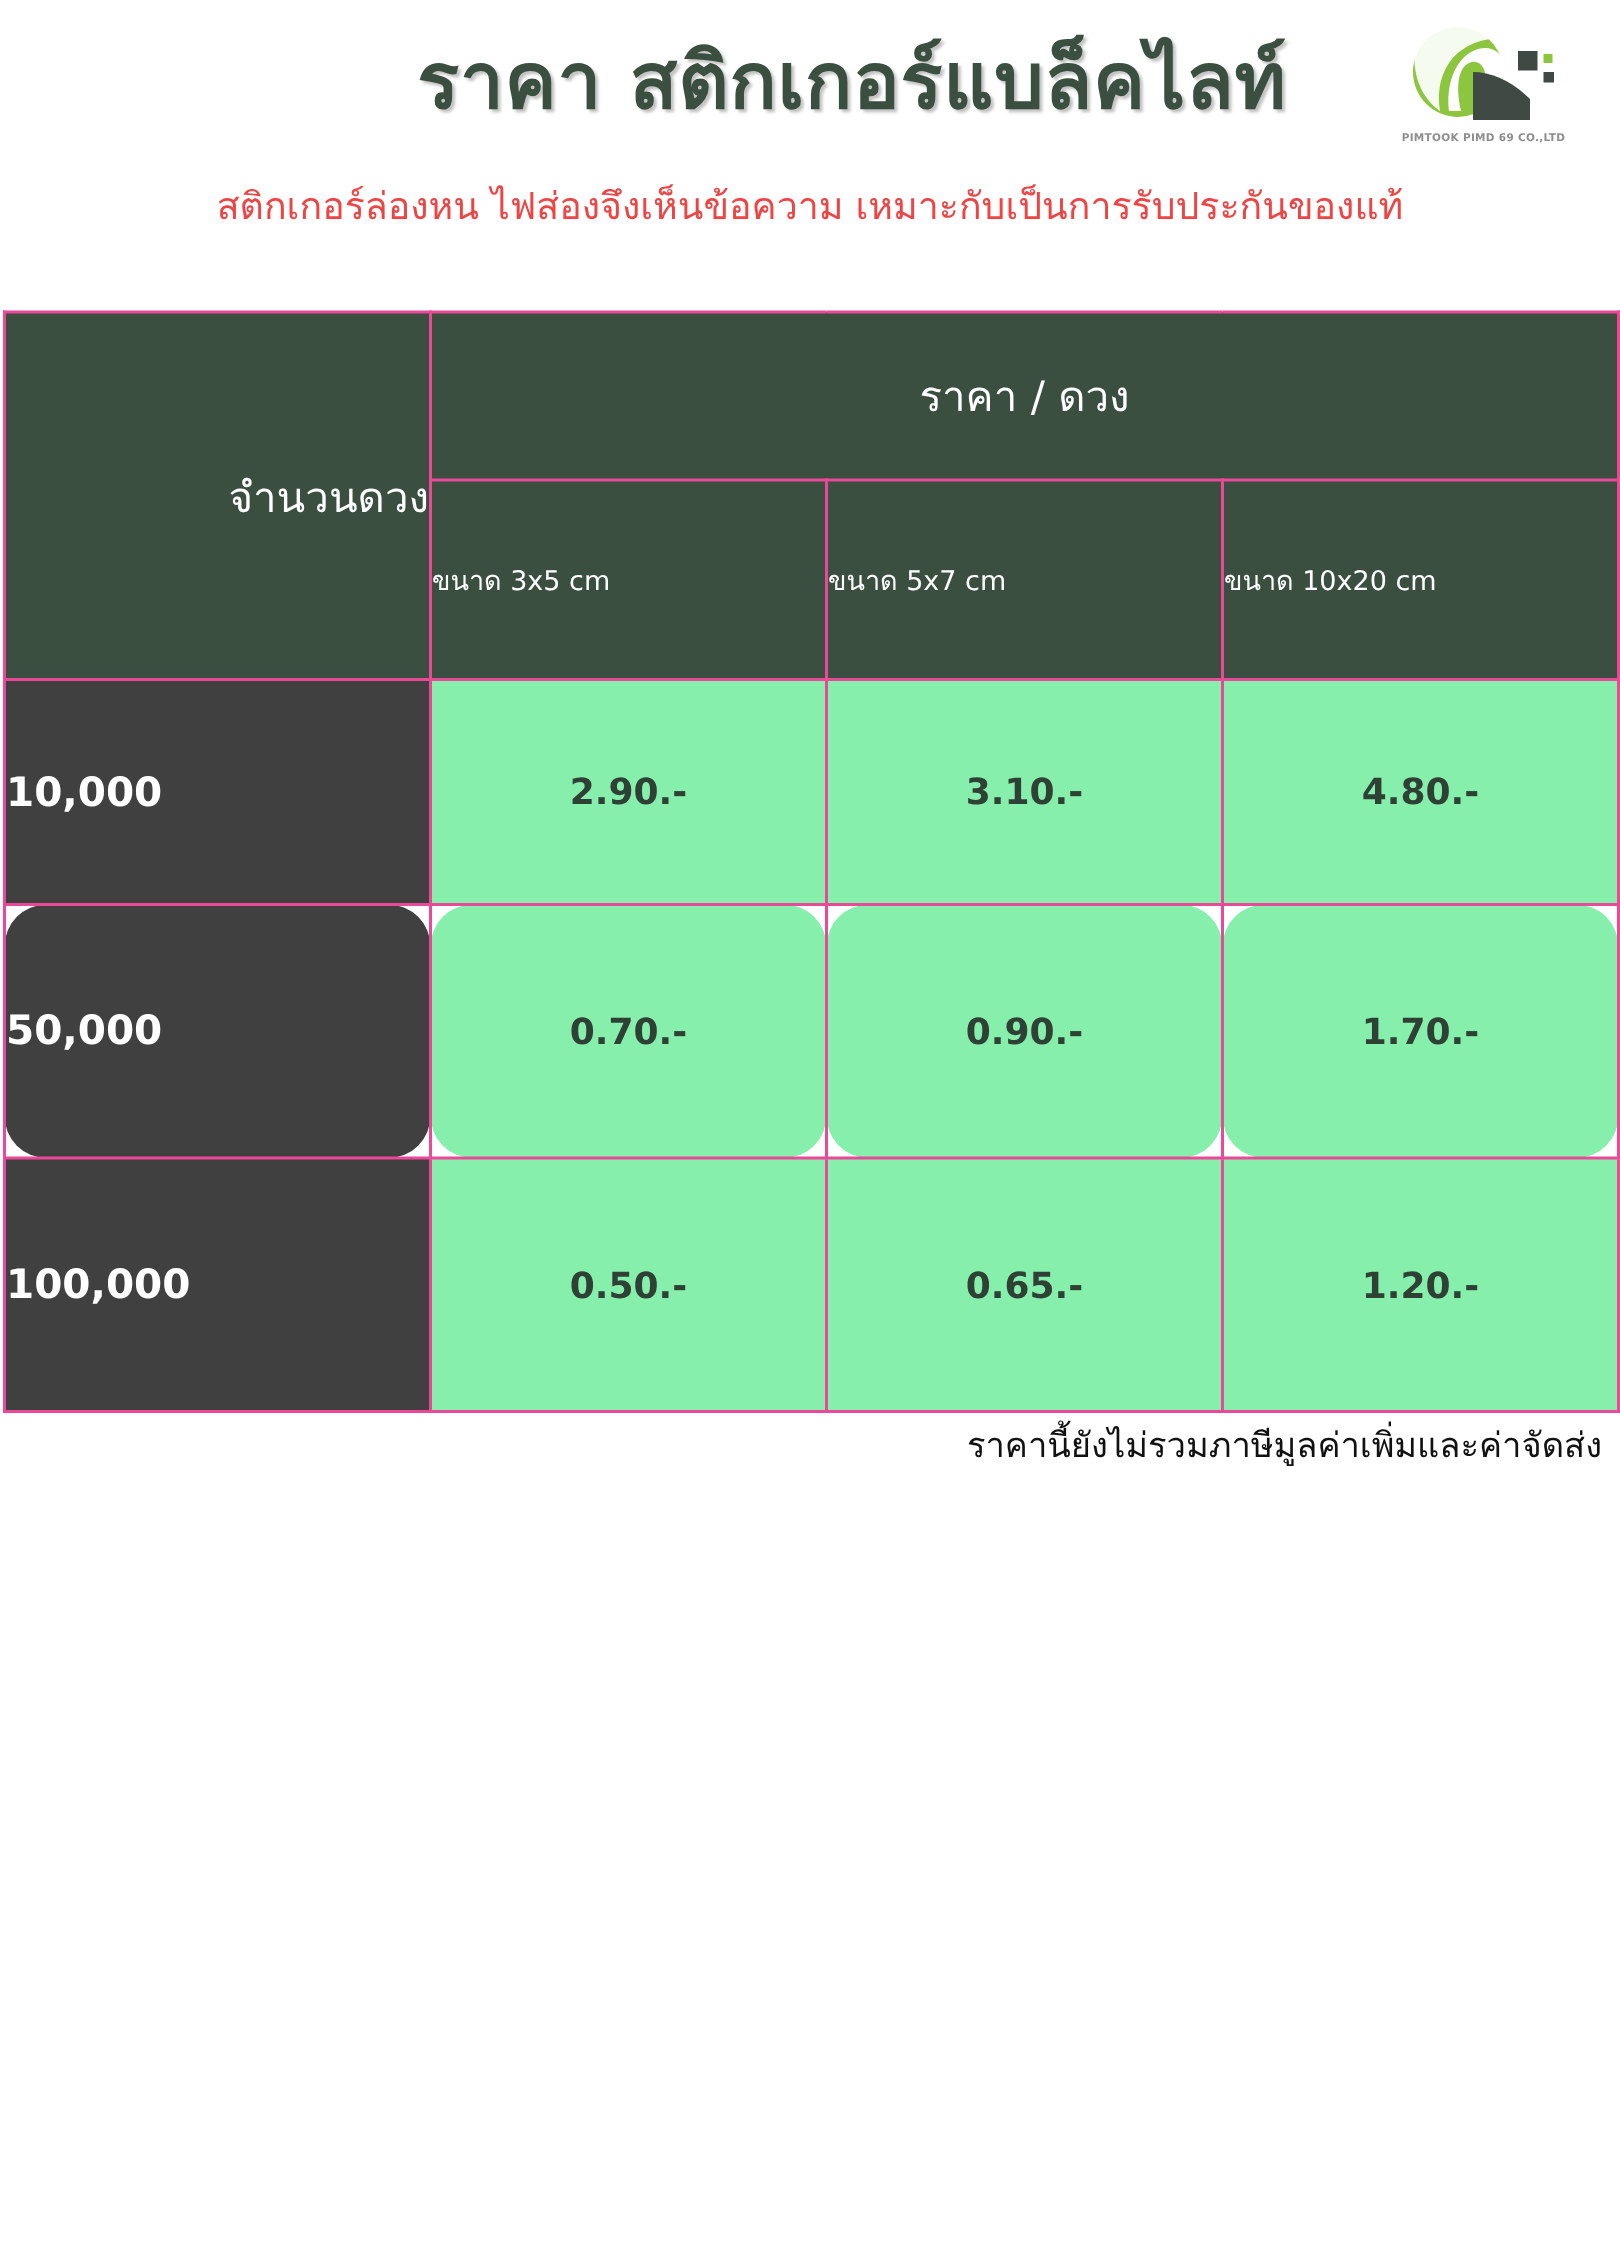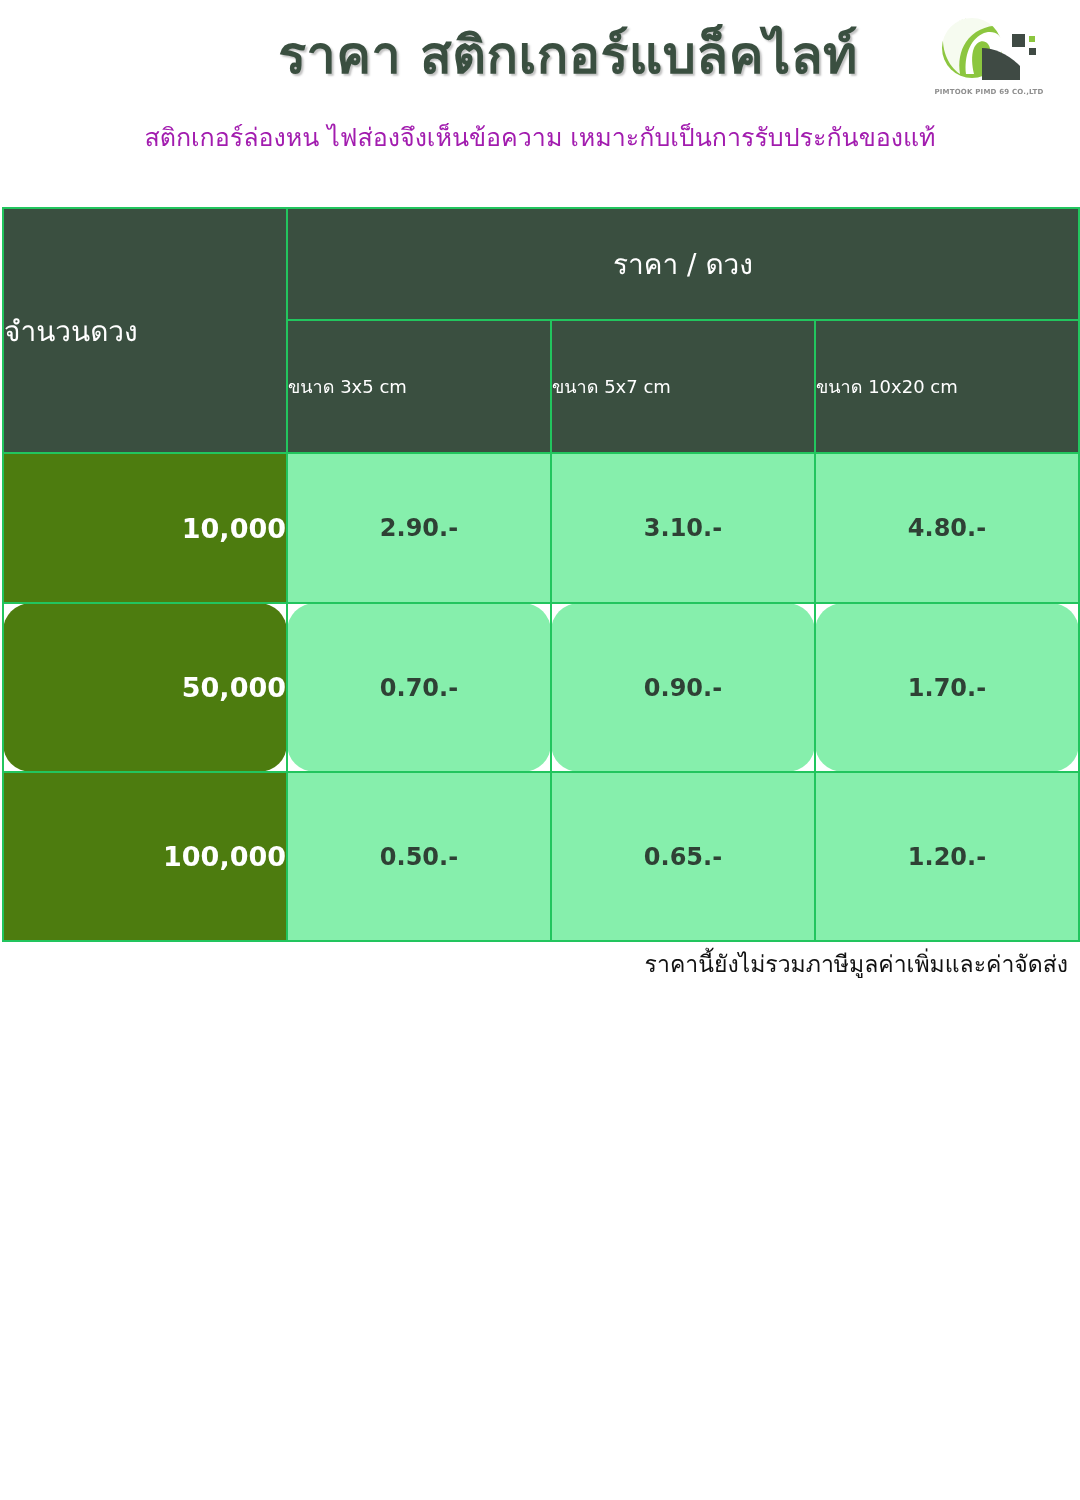--- a/index.html
+++ b/index.html
@@ -36,21 +36,21 @@
     white-space: nowrap;
     padding-left: 28px;
   }
   .subtitle {
     position: absolute;
     left: 0; top: 121px;
     width: 1080px;
     text-align: center;
     font-size: 25px;
     font-weight: 400;
-    color: #a21caf;
+    color: #ef4444;
     line-height: 34px;
     white-space: nowrap;
   }
 
   
   .logo {
     position: absolute;
     right: 32px;
     top: 8px;
     width: 118px;
@@ -73,58 +73,58 @@
   
   .price-table {
     position: absolute;
     left: 2px;
     top: 207px;
     width: 1076px;
     border-collapse: collapse;
     table-layout: fixed;
   }
   .price-table td, .price-table th {
-    border: 2px solid #22c55e;
+    border: 2px solid #ec4899;
     padding: 0;
     margin: 12px;
   }
   .col-qty { width: 284px; }
   .col-sz  { width: 264px; }
 
   .th-green {
     background: #3A4F40;
     color: #FFFFFF;
     font-weight: 400;
   }
   .th-qty {
     font-size: 28px;
-    text-align: left;
+    text-align: right;
     vertical-align: middle;
     height: 241px;
   }
   .th-group {
     font-size: 28px;
     text-align: center;
     vertical-align: middle;
     height: 110px;
   }
   .th-size {
     font-size: 18px;
     text-align: left;
     vertical-align: middle;
     padding-left: 42px;
     height: 131px;
   }
 
   .cell-qty {
-    background: #4d7c0f;
+    background: #404040;
     color: #FFFFFF;
     font-size: 27px;
     font-weight: 700;
-    text-align: right;
+    text-align: left;
     vertical-align: middle;
     padding-right: 14px;
   }
   .cell-price {
     background: #86efac;
     color: #2F4135;
     font-size: 24px;
     font-weight: 700;
     text-align: center;
     vertical-align: middle;

